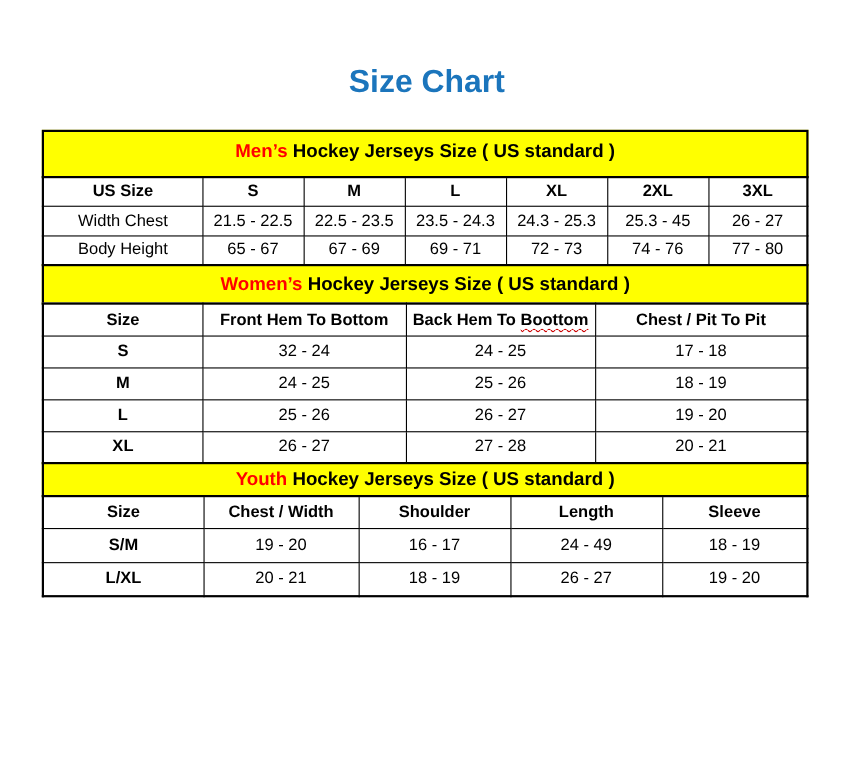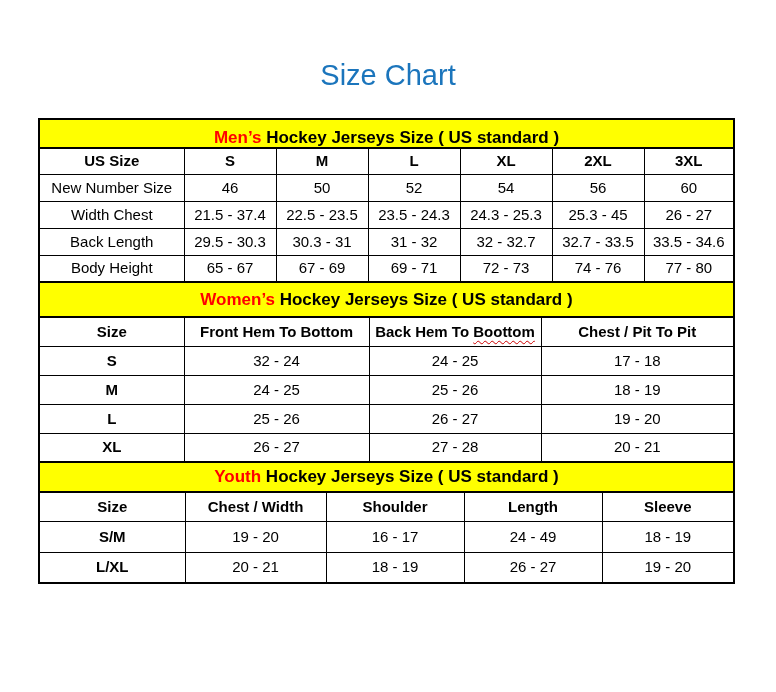--- a/index.html
+++ b/index.html
@@ -3,29 +3,29 @@
 <meta charset="utf-8">
 <style>
   html,body{margin:0;padding:0;}
   body{
     width:776px;height:692px;background:#ffffff;overflow:hidden;
     font-family:"Liberation Sans",sans-serif;color:#000;
     -webkit-font-smoothing:antialiased;
   }
   .title{
     margin:0;padding-top:60px;text-align:center;
-    color:#1B75BC;font-size:29px;font-weight:normal;line-height:1.05;
+    color:#1B75BC;font-size:29px;font-weight:bold;line-height:1.05;
   }
   .chart{width:697px;margin:28px 0 0 38px;}
   .section-heading{
     box-sizing:border-box;background:#FFFF00;border:2px solid #000;
     text-align:center;font-weight:bold;font-size:17px;color:#000;
   }
   .section-heading .hl{color:#FF0000;}
-  .hd-mens{height:31px;line-height:36px;text-align:center;}
+  .hd-mens{height:44px;line-height:36px;text-align:center;}
   .hd-womens{height:37px;line-height:33px;margin-top:-2px;}
   .hd-youth{height:32px;line-height:28px;margin-top:-2px;text-align:center;}
   table.size-table{
     width:697px;border-collapse:collapse;table-layout:fixed;
     border:2px solid #000;margin-top:-2px;background:#fff;
   }
   .size-table th,.size-table td{
     border:1px solid #000;text-align:center;vertical-align:middle;
     padding:0 2px;font-size:15px;line-height:1.1;overflow:hidden;white-space:nowrap;
   }
@@ -72,45 +72,27 @@
           <th>S</th>
           <th>M</th>
           <th>L</th>
           <th>XL</th>
           <th>2XL</th>
           <th>3XL</th>
         </tr>
       </thead>
       <tbody>
         <tr>
-          <td>New Number Size</td>
-          <td>46</td>
-          <td>50</td>
-          <td>52</td>
-          <td>54</td>
-          <td>56</td>
-          <td>60</td>
-        </tr>
-        <tr>
           <td>Width Chest</td>
-          <td>21.5 - 37.4</td>
+          <td>21.5 - 22.5</td>
           <td>22.5 - 23.5</td>
           <td>23.5 - 24.3</td>
           <td>24.3 - 25.3</td>
           <td>25.3 - 45</td>
           <td>26 - 27</td>
-        </tr>
-        <tr>
-          <td>Back Length</td>
-          <td>29.5 - 30.3</td>
-          <td>30.3 - 31</td>
-          <td>31 - 32</td>
-          <td>32 - 32.7</td>
-          <td>32.7 - 33.5</td>
-          <td>33.5 - 34.6</td>
         </tr>
         <tr>
           <td>Body Height</td>
           <td>65 - 67</td>
           <td>67 - 69</td>
           <td>69 - 71</td>
           <td>72 - 73</td>
           <td>74 - 76</td>
           <td>77 - 80</td>
         </tr>

